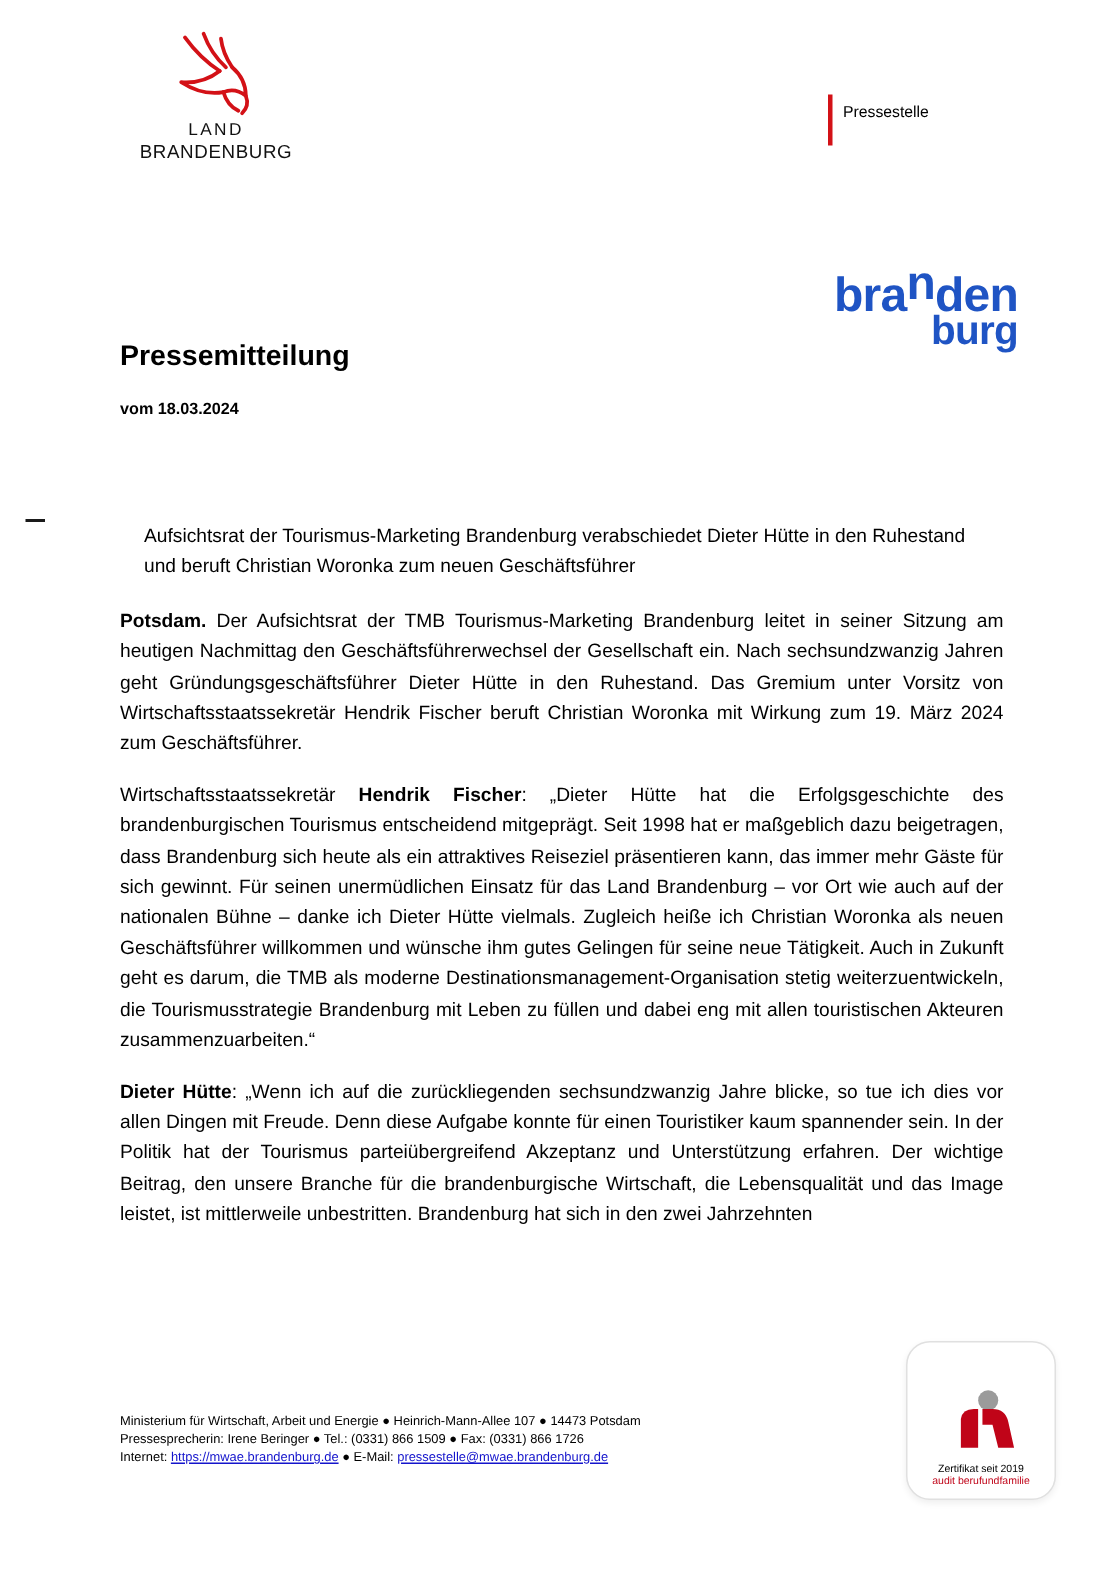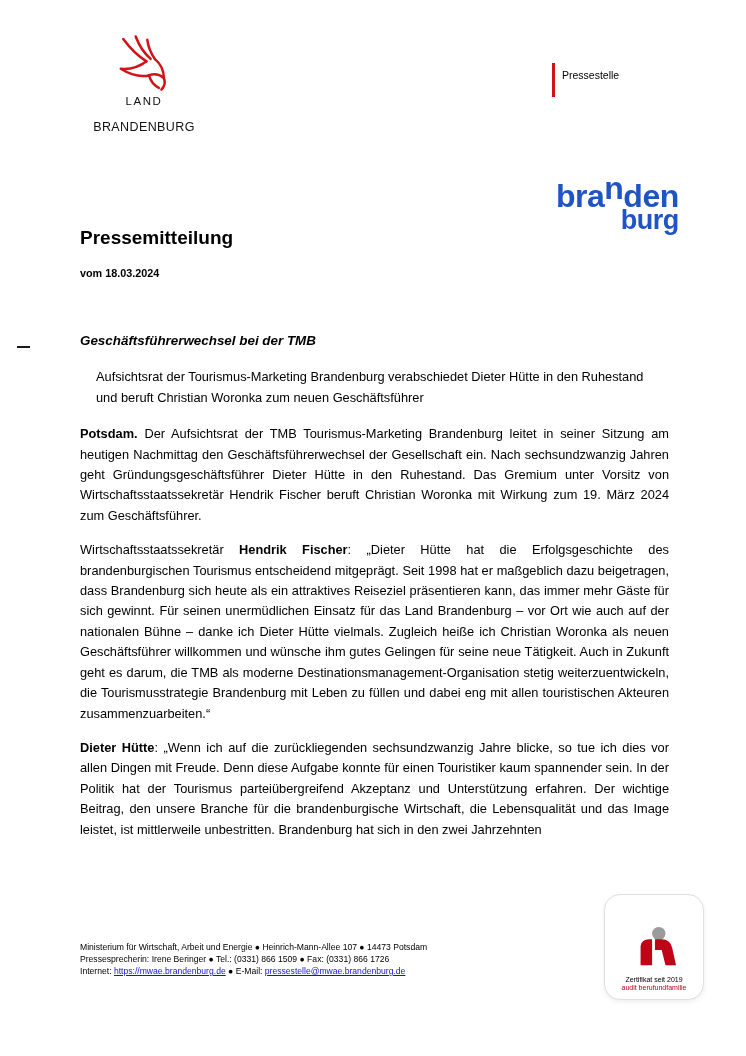--- a/index.html
+++ b/index.html
@@ -3,25 +3,25 @@
 <meta charset="utf-8">
 <style>
   * { margin:0; padding:0; box-sizing:border-box; }
   html,body { background:#ffffff; }
   .page {
     position:relative; width:746px; height:1056px; background:#fff;
     font-family:"Liberation Sans", sans-serif; color:#000; overflow:hidden;
   }
 
   
-  .land-logo { position:absolute; left:82px; top:34px; width:124px; text-align:center; color:#111; }
+  .land-logo { position:absolute; left:82px; top:20px; width:124px; text-align:center; color:#111; }
   .eagle { display:block; width:80px; height:58px; margin:0 auto; }
   .eagle g { stroke:var(--brand-red,#d31117); fill:none; stroke-width:3; stroke-linecap:round; stroke-linejoin:round; }
   .logo-land { font-size:11.5px; letter-spacing:1.6px; margin-top:3px; }
-  .logo-bb { font-size:12.5px; letter-spacing:0.4px; margin-top:13px; }
+  .logo-bb { font-size:12.5px; letter-spacing:0.4px; margin-top:1px; }
 
   
   .ministry { position:absolute; left:552px; top:62px; display:flex; gap:7px; }
   .ministry-bar { width:3px; height:34px; background:var(--brand-red,#d31117); margin-top:1px; }
   .ministry-name { font-weight:bold; font-size:12.2px; line-height:16px; }
   .ministry-dept { font-size:10.5px; margin-top:7px; }
 
   
   .wordmark { position:absolute; left:556px; top:183px; color:var(--brand-blue,#1f54c4); font-weight:bold; }
   .wm-line1 { font-size:32px; line-height:27px; letter-spacing:-0.5px; }
@@ -88,21 +88,20 @@
     <div class="wm-line1"><span>bra</span><span class="wm-raised">n</span><span>den</span></div>
     <div class="wm-line2">burg</div>
   </div>
 
   <h1 class="doc-title">Pressemitteilung</h1>
   <div class="doc-date">vom 18.03.2024</div>
 
   <div class="fold-mark"></div>
 
   <div class="main">
-    <div class="headline">Geschäftsführerwechsel bei der TMB</div>
     <p class="lead">Aufsichtsrat der Tourismus-Marketing Brandenburg verabschiedet Dieter Hütte in den Ruhestand und beruft Christian Woronka zum neuen Geschäftsführer</p>
     <div>
         <p class="body-p" lang="de"><b>Potsdam.</b><span> Der Aufsichtsrat der TMB Tourismus-Marketing Brandenburg leitet in seiner Sitzung am heutigen Nachmittag den Geschäftsführerwechsel der Gesellschaft ein. Nach sechsundzwanzig Jahren geht Gründungsgeschäftsführer Dieter Hütte in den Ruhestand. Das Gremium unter Vorsitz von Wirtschaftsstaatssekretär Hendrik Fischer beruft Christian Woronka mit Wirkung zum 19. März 2024 zum Geschäftsführer.</span></p>
         <p class="body-p" lang="de"><span>Wirtschaftsstaatssekretär </span><b>Hendrik Fischer</b><span>: „Dieter Hütte hat die Erfolgsgeschichte des brandenburgischen Tourismus entscheidend mitgeprägt. Seit 1998 hat er maßgeblich dazu beigetragen, dass Brandenburg sich heute als ein attraktives Reiseziel präsentieren kann, das immer mehr Gäste für sich gewinnt. Für seinen unermüdlichen Einsatz für das Land Brandenburg – vor Ort wie auch auf der nationalen Bühne – danke ich Dieter Hütte vielmals. Zugleich heiße ich Christian Woronka als neuen Geschäftsführer willkommen und wünsche ihm gutes Gelingen für seine neue Tätigkeit. Auch in Zukunft geht es darum, die TMB als moderne Destinationsmanagement-Organisation stetig weiterzuentwickeln, die Tourismusstrategie Brandenburg mit Leben zu füllen und dabei eng mit allen touristischen Akteuren zusammenzuarbeiten.“</span></p>
         <p class="body-p" lang="de"><b>Dieter Hütte</b><span>: „Wenn ich auf die zurückliegenden sechsundzwanzig Jahre blicke, so tue ich dies vor allen Dingen mit Freude. Denn diese Aufgabe konnte für einen Touristiker kaum spannender sein. In der Politik hat der Tourismus parteiübergreifend Akzeptanz und Unterstützung erfahren. Der wichtige Beitrag, den unsere Branche für die brandenburgische Wirtschaft, die Lebensqualität und das Image leistet, ist mittlerweile unbestritten. Brandenburg hat sich in den zwei Jahrzehnten</span></p>
       </div>
   </div>
 
   <div class="footer">
       <div class="footer-line"><b>Ministerium für Wirtschaft, Arbeit und Energie</b><span> ● Heinrich-Mann-Allee 107 ● 14473 Potsdam</span></div>

